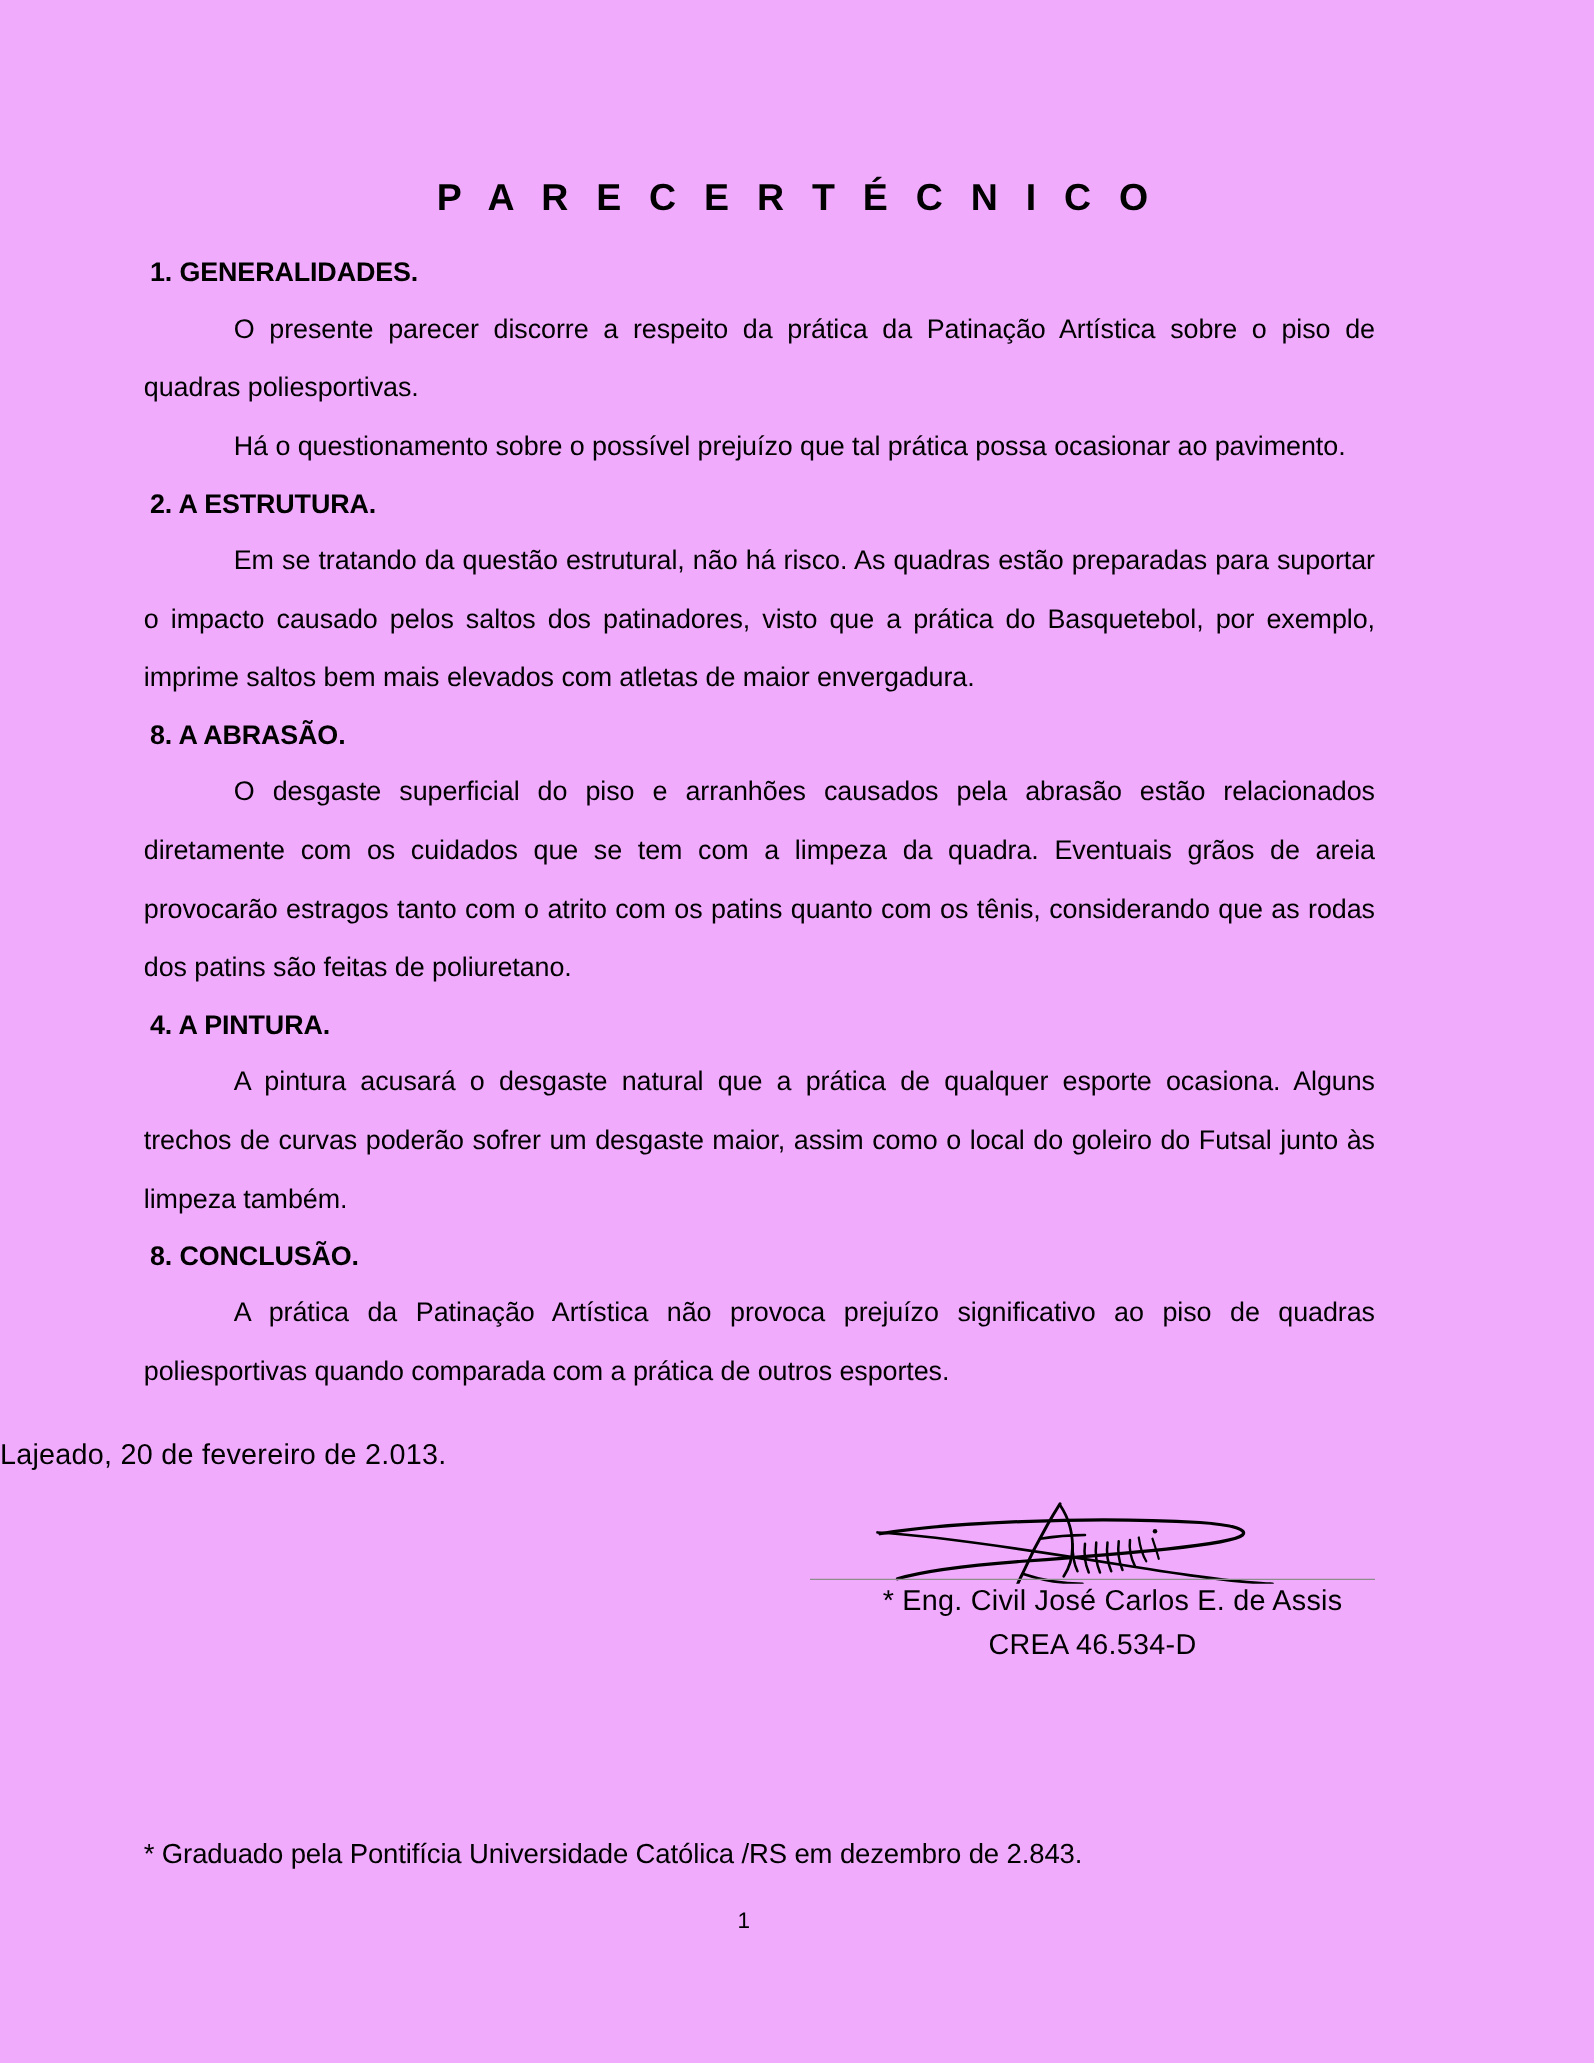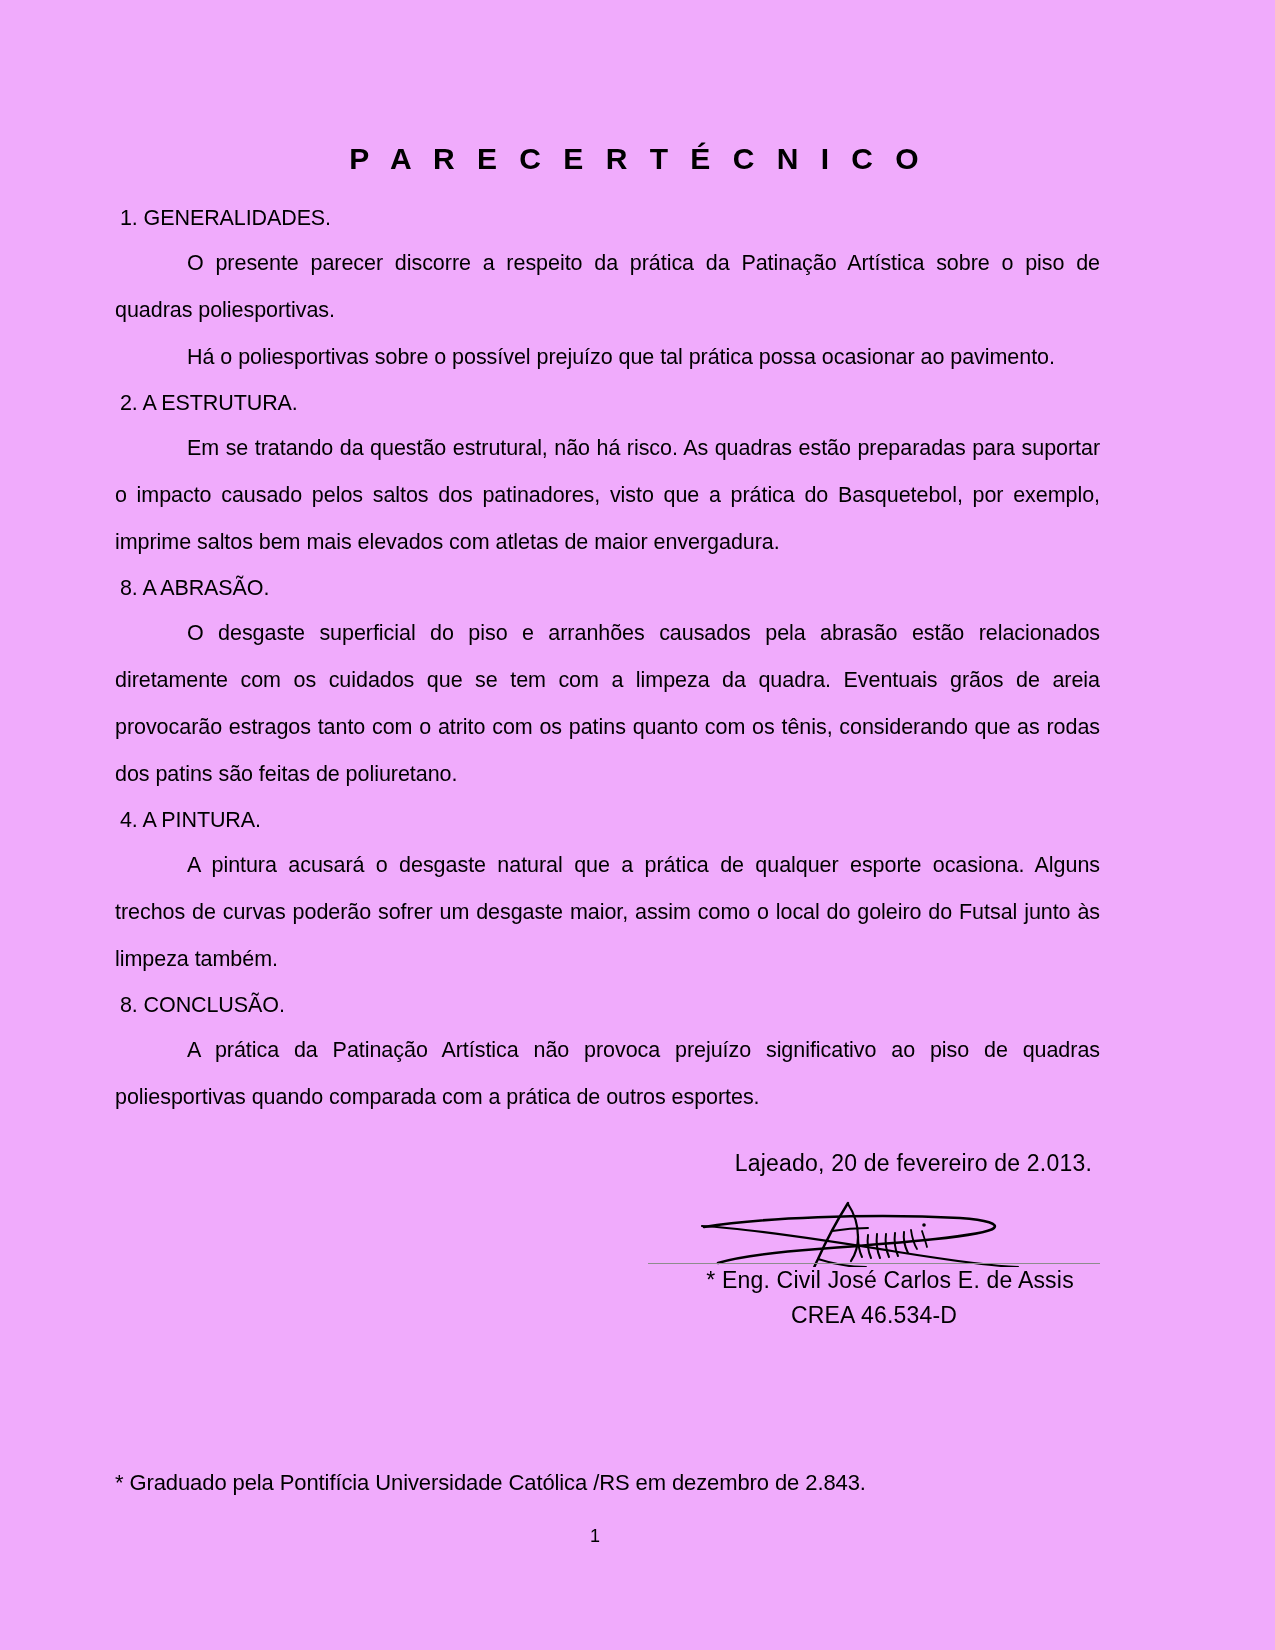--- a/index.html
+++ b/index.html
@@ -37,21 +37,21 @@
     position: absolute;
     top: 196px;
     left: 115px;
     width: 985px;
   }
 
   h2.section-heading {
     margin: 0;
     padding: 0;
     font-size: 21.5px;
-    font-weight: 400;
+    font-weight: 700;
     line-height: 44px;
     letter-spacing: -0.1px;
     padding-left: 5px;
   }
 
   p.para {
     margin: 0;
     padding: 0;
     font-size: 21.5px;
     font-weight: 400;
@@ -62,21 +62,21 @@
     word-spacing: 0px;
     hyphens: none;
   }
 
   
   .date-line {
     position: absolute;
     top: 1150px;
     left: 0;
     width: 1092px;
-    text-align: right;
+    text-align: left;
     font-size: 23px;
     letter-spacing: 0.2px;
   }
 
   .sign-block {
     position: absolute;
     top: 1205px;
     left: 648px;
     width: 452px;
     text-align: center;
@@ -138,21 +138,21 @@
 <body>
 
 <div class="page">
 
   <div class="doc-title">P A R E C E R   T É C N I C O</div>
 
   <div class="body-block">
 
     <h2 class="section-heading">1. GENERALIDADES.</h2>
     <p class="para">O presente parecer discorre a respeito da prática da Patinação Artística sobre o piso de quadras poliesportivas.</p>
-    <p class="para">Há o poliesportivas sobre o possível prejuízo que tal prática possa ocasionar ao pavimento.</p>
+    <p class="para">Há o questionamento sobre o possível prejuízo que tal prática possa ocasionar ao pavimento.</p>
 
     <h2 class="section-heading">2. A ESTRUTURA.</h2>
     <p class="para">Em se tratando da questão estrutural, não há risco. As quadras estão preparadas para suportar o impacto causado pelos saltos dos patinadores, visto que a prática do Basquetebol, por exemplo, imprime saltos bem mais elevados com atletas de maior envergadura.</p>
 
     <h2 class="section-heading">8. A ABRASÃO.</h2>
     <p class="para">O desgaste superficial do piso e arranhões causados pela abrasão estão relacionados diretamente com os cuidados que se tem com a limpeza da quadra. Eventuais grãos de areia provocarão estragos tanto com o atrito com os patins quanto com os tênis, considerando que as rodas dos patins são feitas de poliuretano.</p>
 
     <h2 class="section-heading">4. A PINTURA.</h2>
     <p class="para">A pintura acusará o desgaste natural que a prática de qualquer esporte ocasiona. Alguns trechos de curvas poderão sofrer um desgaste maior, assim como o local do goleiro do  Futsal junto às limpeza também.</p>
 

